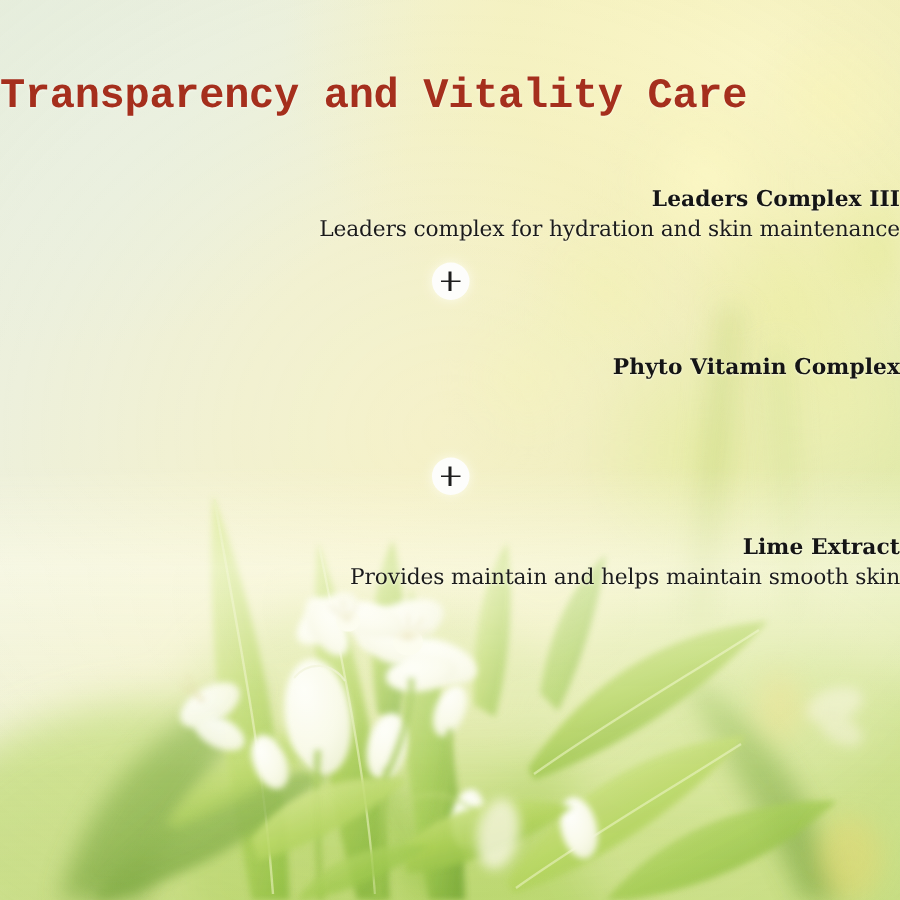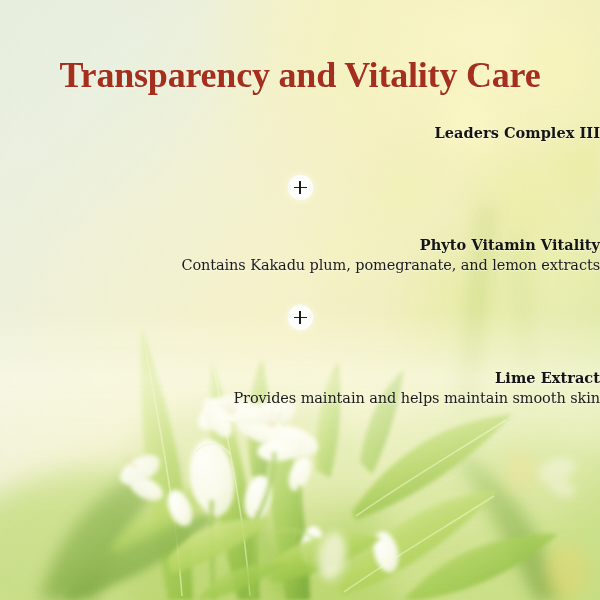--- a/index.html
+++ b/index.html
@@ -114,25 +114,25 @@
     position: absolute;
     inset: 0;
     z-index: 20;
   }
 
   #headline {
     position: absolute;
     top: 28px;
     left: 0;
     right: 0;
-    text-align: center;
+    text-align: left;
     color: #a52f1d;
-    font-family: Liberation Serif, serif;
+    font-family: Liberation Mono, monospace;
     font-weight: 700;
-    font-size: 36px;
+    font-size: 28px;
     line-height: 1.28;
     letter-spacing: -0.2px;
     text-shadow: 0 1px 2px rgba(255,255,250,0.55);
   }
   #headline .hl-line { display: block; }
 
   .block {
     position: absolute;
     left: 0;
     right: 0;
@@ -153,21 +153,21 @@
     font-family: "DejaVu Serif", "Liberation Serif", serif;
     font-weight: 400;
     font-size: 14.5px;
     line-height: 1.22;
     letter-spacing: -0.1px;
     text-shadow: 0 1px 1.5px rgba(255,255,250,0.62);
   }
 
   #block-1 { top: 124px; }
   #block-2 { top: 236px; }
-  #block-3 { top: 369px; padding-left: 44px; }
+  #block-3 { top: 356px; padding-left: 44px; }
 
   .plus-sep {
     position: absolute;
     left: 50%;
     width: 25px;
     height: 25px;
     margin-left: -12.5px;
     border-radius: 50%;
     background: #fdfdfb;
     box-shadow: 0 0 7px rgba(255,255,250,0.75);
@@ -381,29 +381,29 @@
   <div class="bg-layer" id="bg-vignette"></div>
 
   <div id="content">
 
     <h1 id="headline">
       <span class="hl-line">Transparency and Vitality Care</span>
     </h1>
 
     <div class="block" id="block-1">
       <div class="block-title">Leaders Complex III</div>
+      <div class="block-desc">Leaders complex for hydration and skin maintenance</div>
     </div>
 
     <div class="plus-sep" id="plus-1">
       <span class="plus-glyph"></span>
     </div>
 
     <div class="block" id="block-2">
-      <div class="block-title">Phyto Vitamin Vitality</div>
-      <div class="block-desc">Contains Kakadu plum, pomegranate, and lemon extracts</div>
+      <div class="block-title">Phyto Vitamin Complex</div>
     </div>
 
     <div class="plus-sep" id="plus-2">
       <span class="plus-glyph"></span>
     </div>
 
     <div class="block" id="block-3">
       <div class="block-title">Lime Extract</div>
       <div class="block-desc">Provides maintain and helps maintain smooth skin</div>
     </div>

